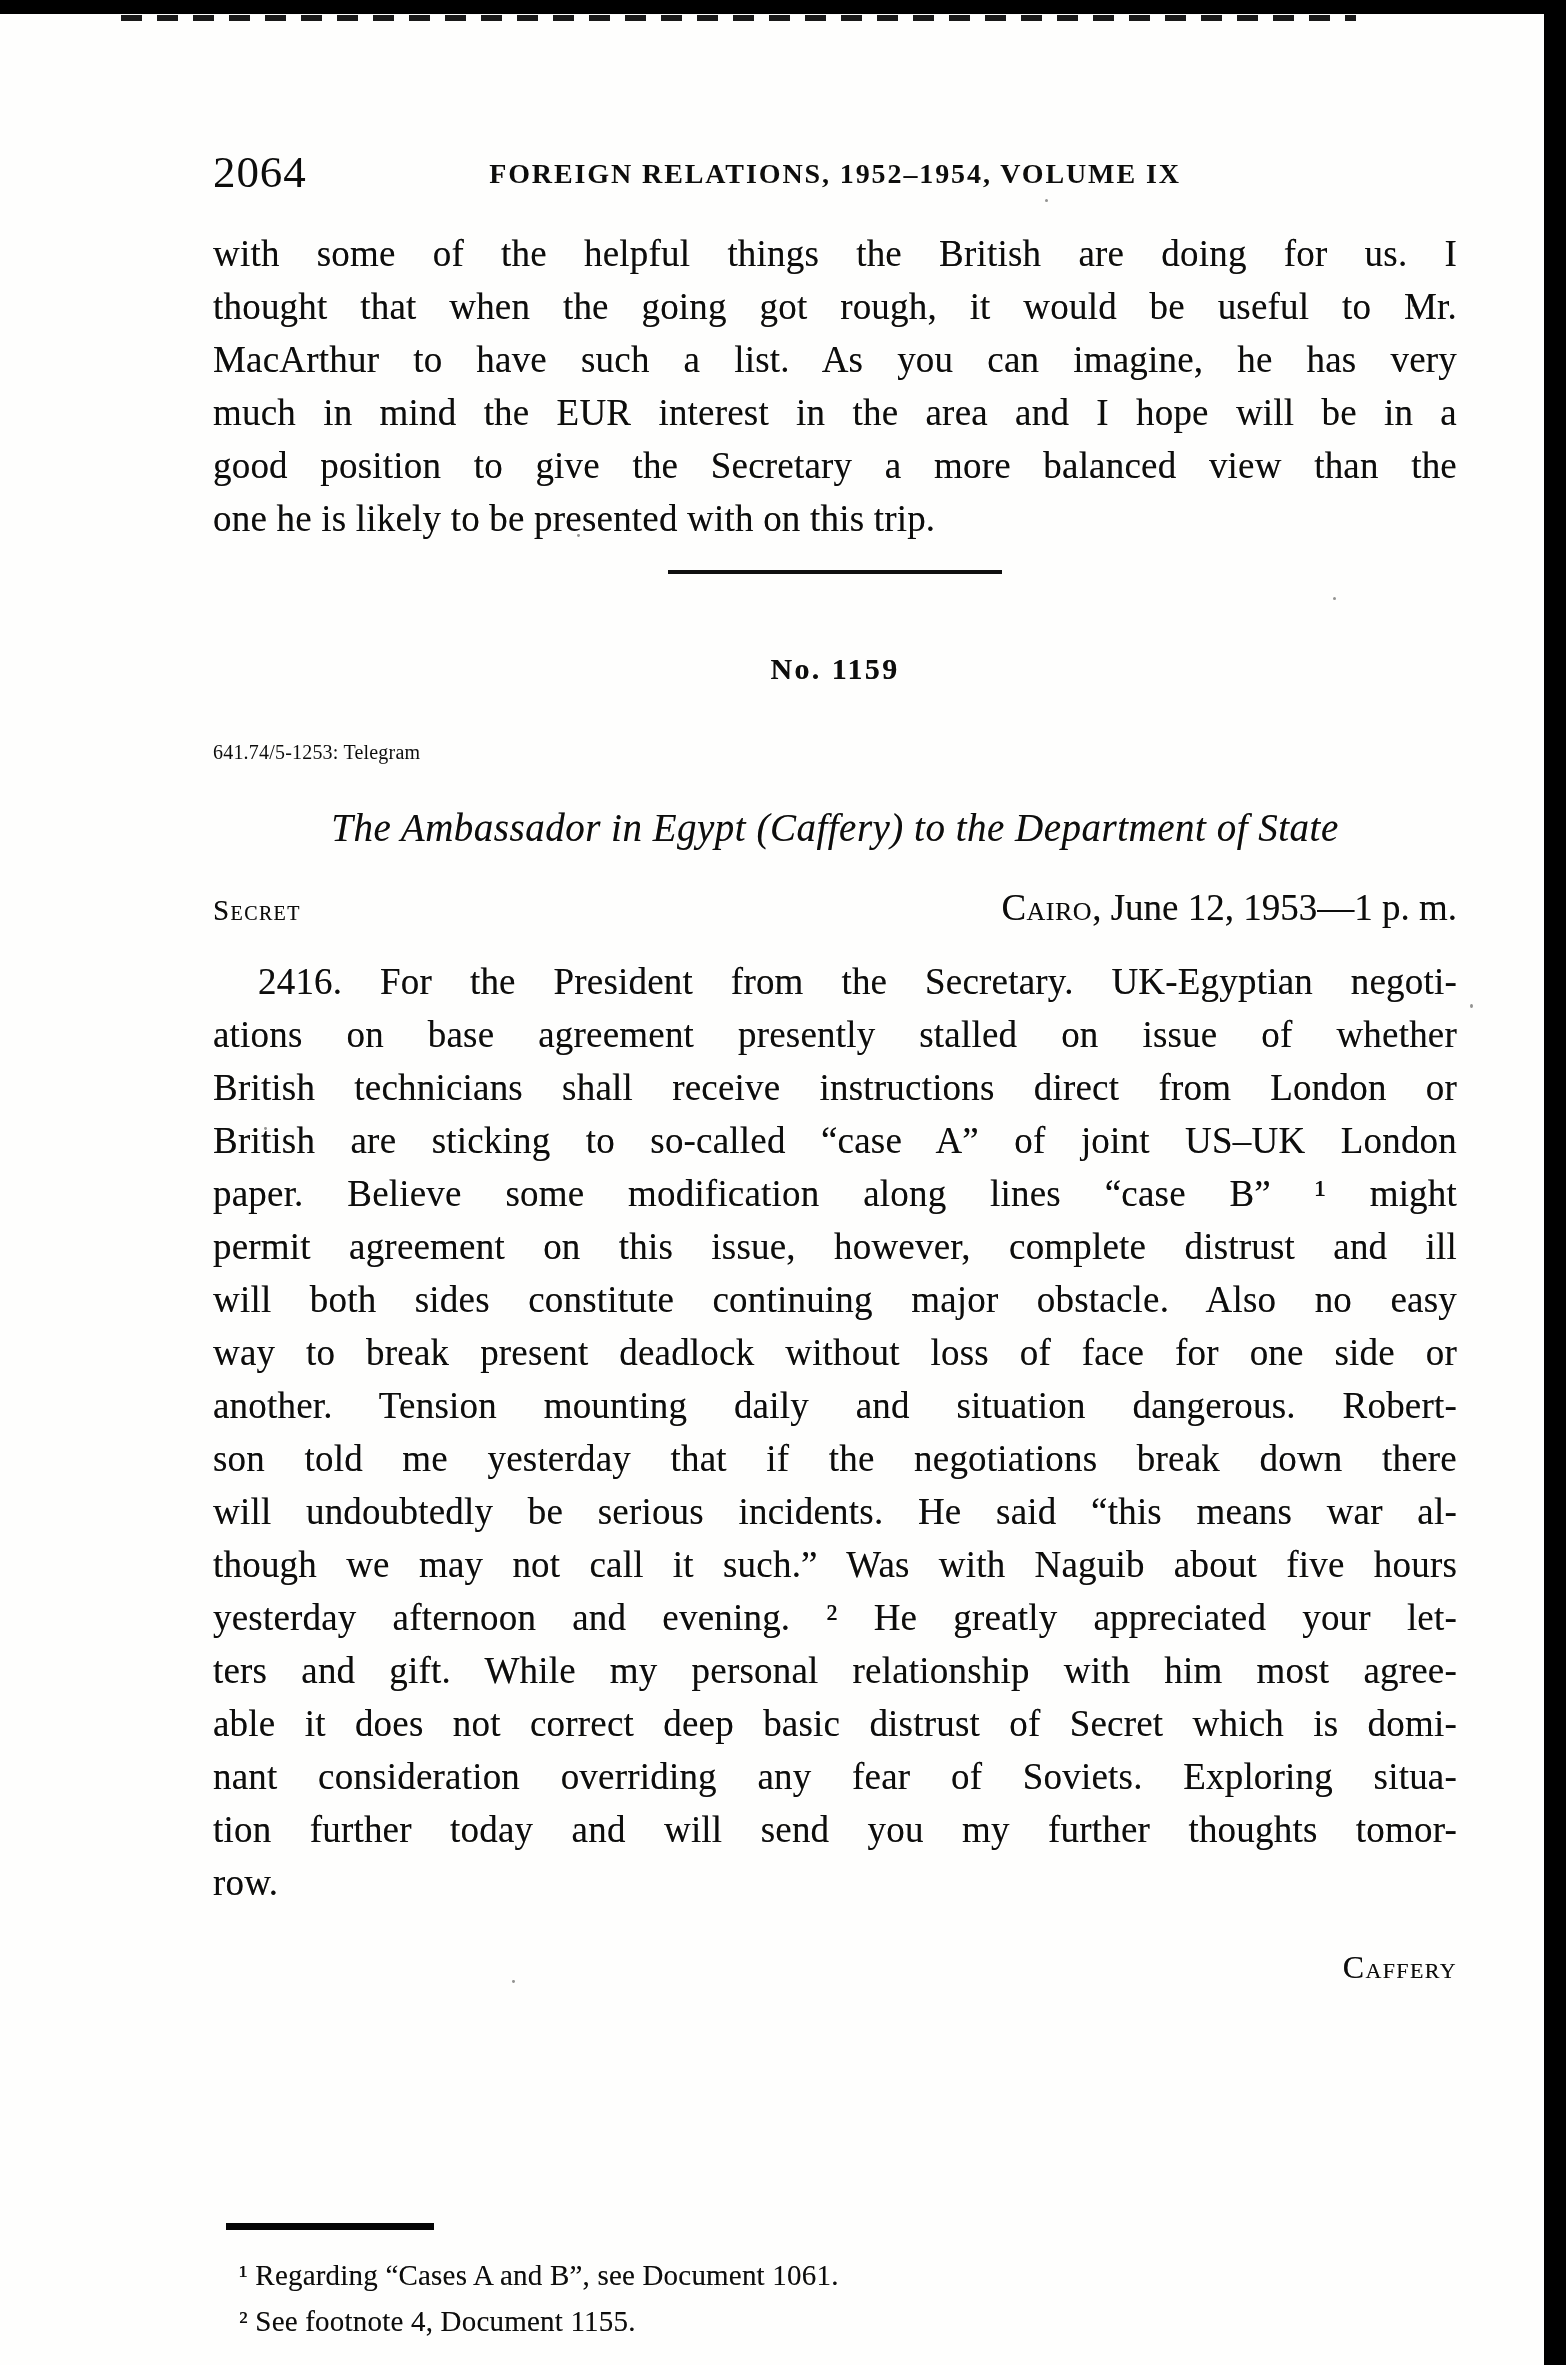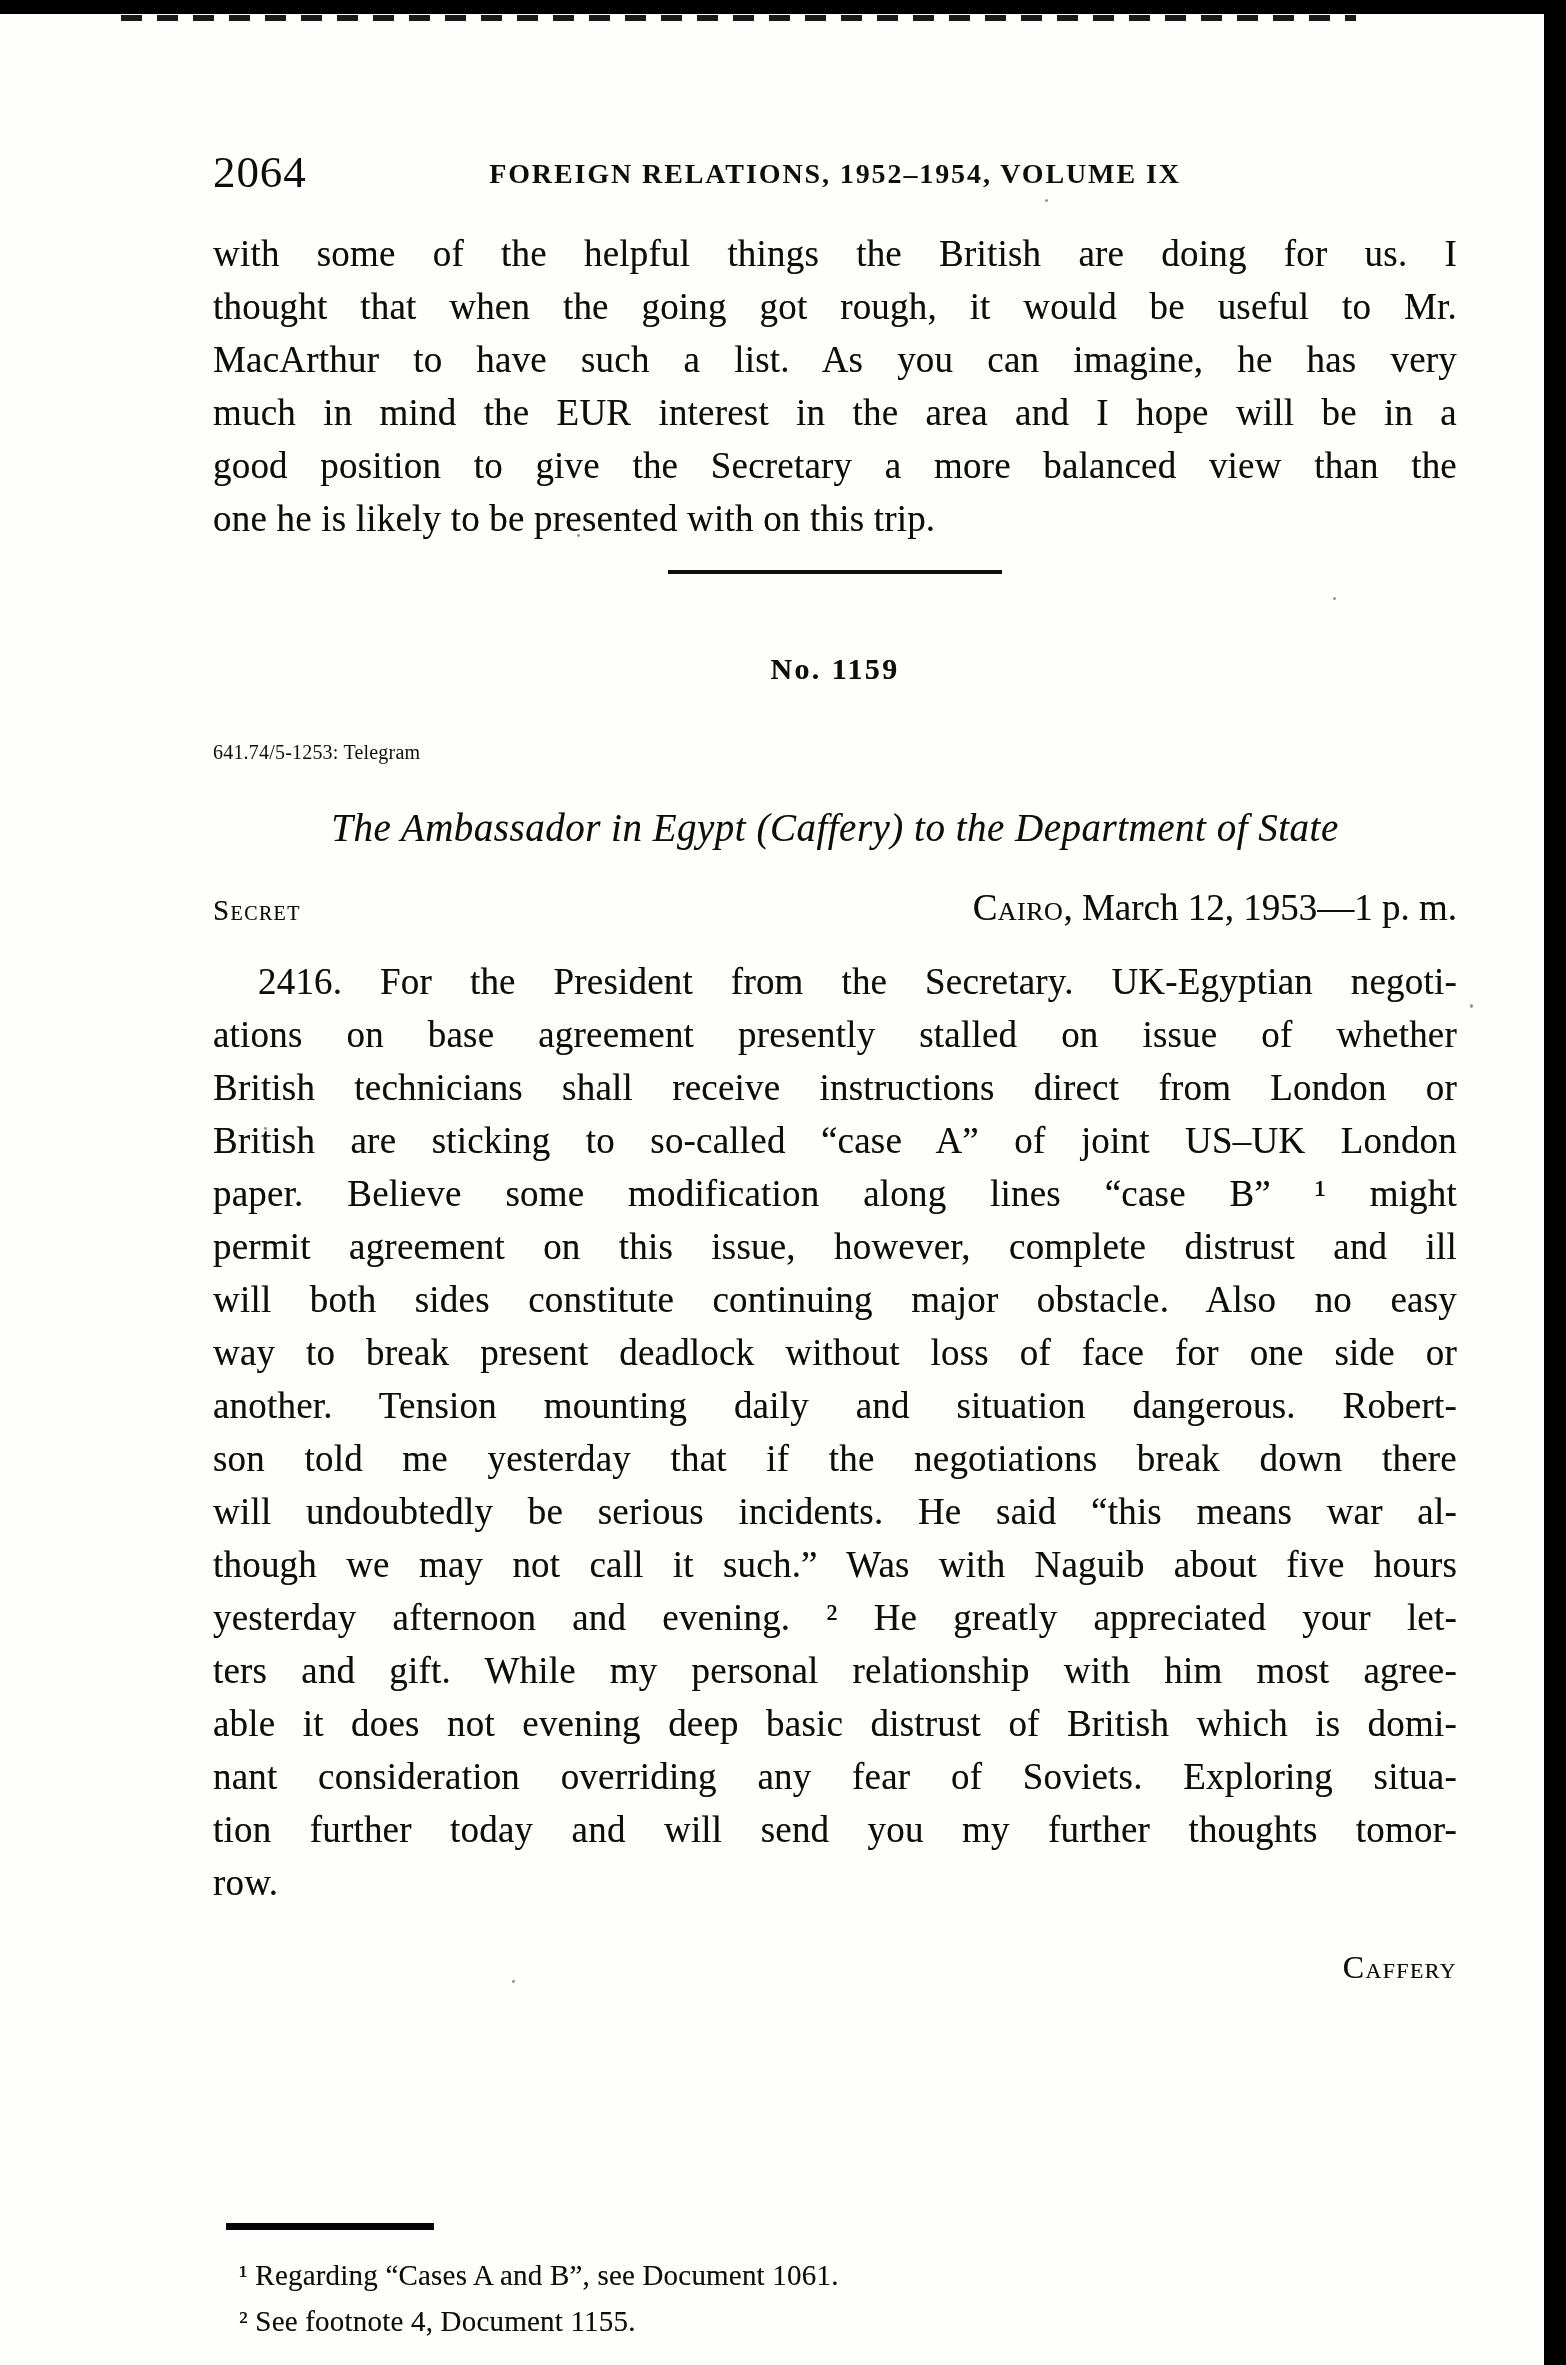--- a/index.html
+++ b/index.html
@@ -82,39 +82,39 @@
     <div class="mid-rule"></div>
 
     <div class="doc-number">No. 1159</div>
 
     <div class="source-line">641.74/5-1253: Telegram</div>
 
     <div class="doc-heading">The Ambassador in Egypt (Caffery) to the Department of State</div>
 
     <div class="secret-row">
       <span class="classification">Secret</span>
-      <span class="dateline"><span class="place">Cairo</span><span>, March 12, 1953—1 p. m.</span></span>
+      <span class="dateline"><span class="place">Cairo</span><span>, June 12, 1953—1 p. m.</span></span>
     </div>
 
     <div class="body-para">
       <div class="line first-indent">2416. For the President from the Secretary. UK-Egyptian negoti-</div>
       <div class="line">ations on base agreement presently stalled on issue of whether</div>
       <div class="line">British technicians shall receive instructions direct from London or</div>
       <div class="line">British are sticking to so-called “case A” of joint US–UK London</div>
       <div class="line">paper. Believe some modification along lines “case B” ¹ might</div>
       <div class="line">permit agreement on this issue, however, complete distrust and ill</div>
       <div class="line">will both sides constitute continuing major obstacle. Also no easy</div>
       <div class="line">way to break present deadlock without loss of face for one side or</div>
       <div class="line">another. Tension mounting daily and situation dangerous. Robert-</div>
       <div class="line">son told me yesterday that if the negotiations break down there</div>
       <div class="line">will undoubtedly be serious incidents. He said “this means war al-</div>
       <div class="line">though we may not call it such.” Was with Naguib about five hours</div>
       <div class="line">yesterday afternoon and evening. ² He greatly appreciated your let-</div>
       <div class="line">ters and gift. While my personal relationship with him most agree-</div>
-      <div class="line">able it does not evening deep basic distrust of British which is domi-</div>
+      <div class="line">able it does not correct deep basic distrust of Secret which is domi-</div>
       <div class="line">nant consideration overriding any fear of Soviets. Exploring situa-</div>
       <div class="line">tion further today and will send you my further thoughts tomor-</div>
       <div class="line last">row.</div>
     </div>
 
     <div class="signature">Caffery</div>
 
     <div class="fn-rule"></div>
     <div class="footnotes">
       <div class="footnote">¹ Regarding “Cases A and B”, see Document 1061.</div>

